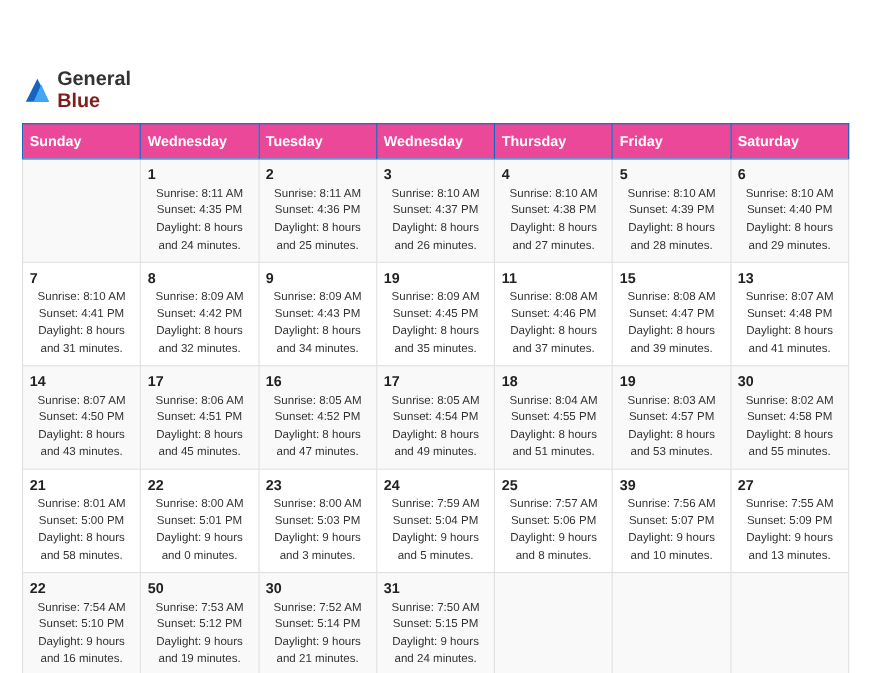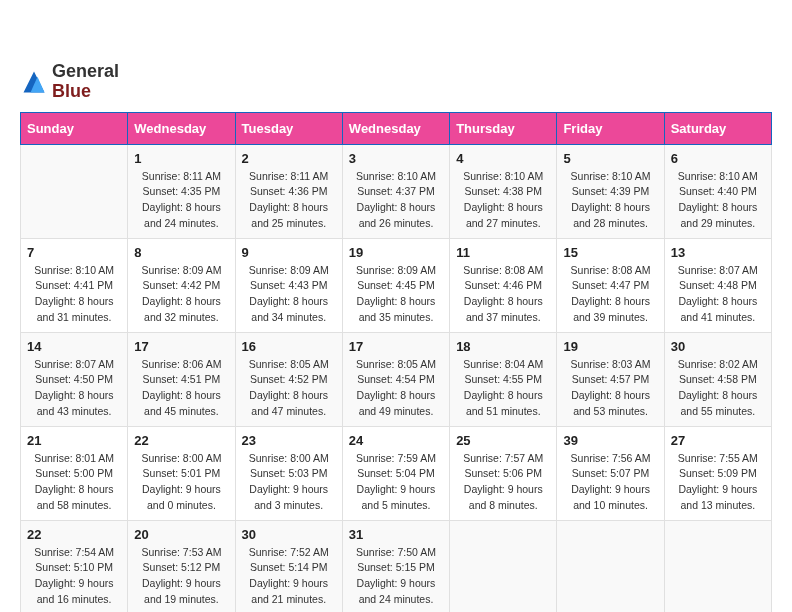--- a/index.html
+++ b/index.html
@@ -236,21 +236,21 @@
           <div class="day-number">27</div>
           <div class="day-info">Sunrise: 7:55 AM<br>Sunset: 5:09 PM<br>Daylight: 9 hours<br>and 13 minutes.</div>
         </td>
       </tr>
       <tr>
         <td>
           <div class="day-number">22</div>
           <div class="day-info">Sunrise: 7:54 AM<br>Sunset: 5:10 PM<br>Daylight: 9 hours<br>and 16 minutes.</div>
         </td>
         <td>
-          <div class="day-number">20</div>
+          <div class="day-number">50</div>
           <div class="day-info">Sunrise: 7:53 AM<br>Sunset: 5:12 PM<br>Daylight: 9 hours<br>and 19 minutes.</div>
         </td>
         <td>
           <div class="day-number">30</div>
           <div class="day-info">Sunrise: 7:52 AM<br>Sunset: 5:14 PM<br>Daylight: 9 hours<br>and 21 minutes.</div>
         </td>
         <td>
           <div class="day-number">31</div>
           <div class="day-info">Sunrise: 7:50 AM<br>Sunset: 5:15 PM<br>Daylight: 9 hours<br>and 24 minutes.</div>
         </td>

